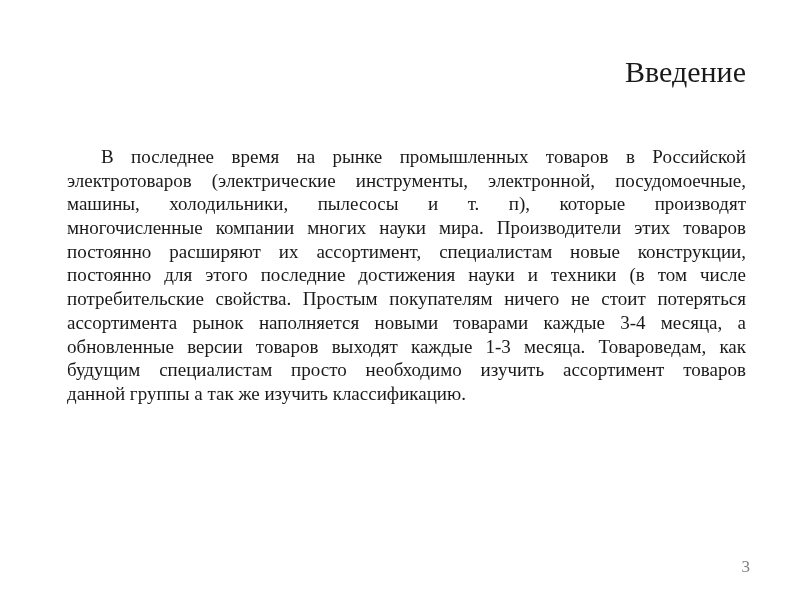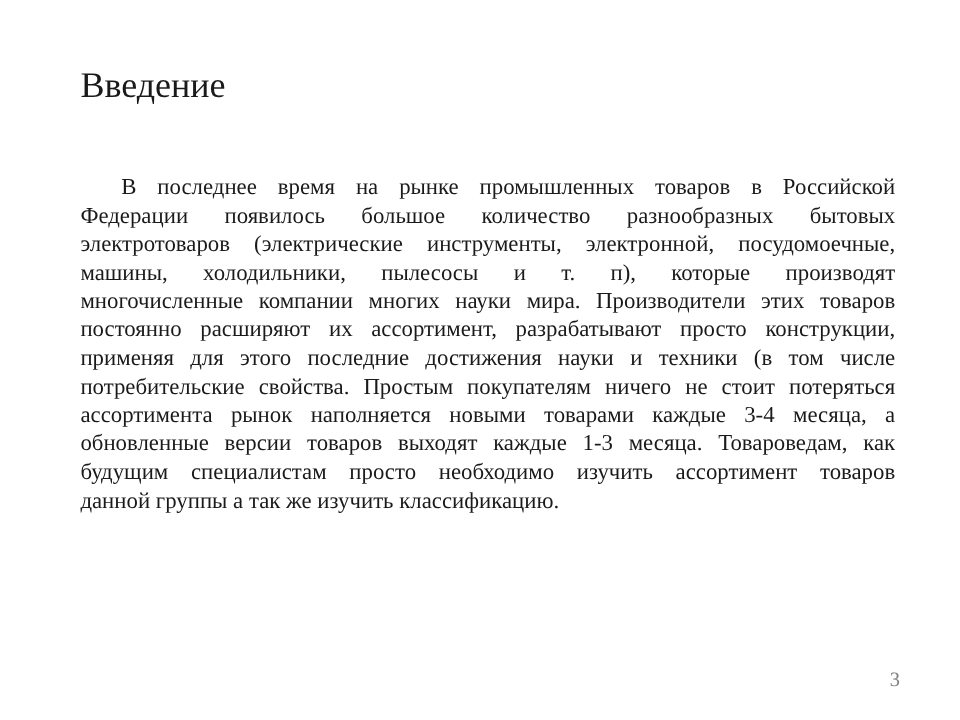--- a/index.html
+++ b/index.html
@@ -13,21 +13,21 @@
   }
   .slide-title {
     position: absolute;
     top: 54px;
     left: 67px;
     width: 679px;
     margin: 0;
     font-size: 30px;
     font-weight: normal;
     line-height: 36px;
-    text-align: left;
+    text-align: right;
     color: #1a1a1a;
   }
   .slide-body {
     position: absolute;
     top: 145px;
     left: 67px;
     width: 679px;
     font-size: 19px;
     color: #1a1a1a;
   }
@@ -50,26 +50,25 @@
 </style>
 </head>
 <body>
 
 <div class="slide">
 
   <h1 class="slide-title">Введение</h1>
 
   <div class="slide-body">
     <div class="body-line first">В последнее время на рынке промышленных товаров в Российской</div>
-    <div class="body-line">Федерации появилось большое количество разнообразных бытовых</div>
     <div class="body-line">электротоваров (электрические инструменты, электронной, посудомоечные,</div>
     <div class="body-line">машины, холодильники, пылесосы и т. п), которые производят</div>
     <div class="body-line">многочисленные компании многих науки мира. Производители этих товаров</div>
-    <div class="body-line">постоянно расширяют их ассортимент, разрабатывают просто конструкции,</div>
-    <div class="body-line">применяя для этого последние достижения науки и техники (в том числе</div>
+    <div class="body-line">постоянно расширяют их ассортимент, специалистам новые конструкции,</div>
+    <div class="body-line">постоянно для этого последние достижения науки и техники (в том числе</div>
     <div class="body-line">потребительские свойства. Простым покупателям ничего не стоит потеряться</div>
     <div class="body-line">ассортимента рынок наполняется новыми товарами каждые 3-4 месяца, а</div>
     <div class="body-line">обновленные версии товаров выходят каждые 1-3 месяца. Товароведам, как</div>
     <div class="body-line">будущим специалистам просто необходимо изучить ассортимент товаров</div>
     <div class="body-line last">данной группы а так же изучить классификацию.</div>
   </div>
 
   <div class="page-number">3</div>
 
 </div>

